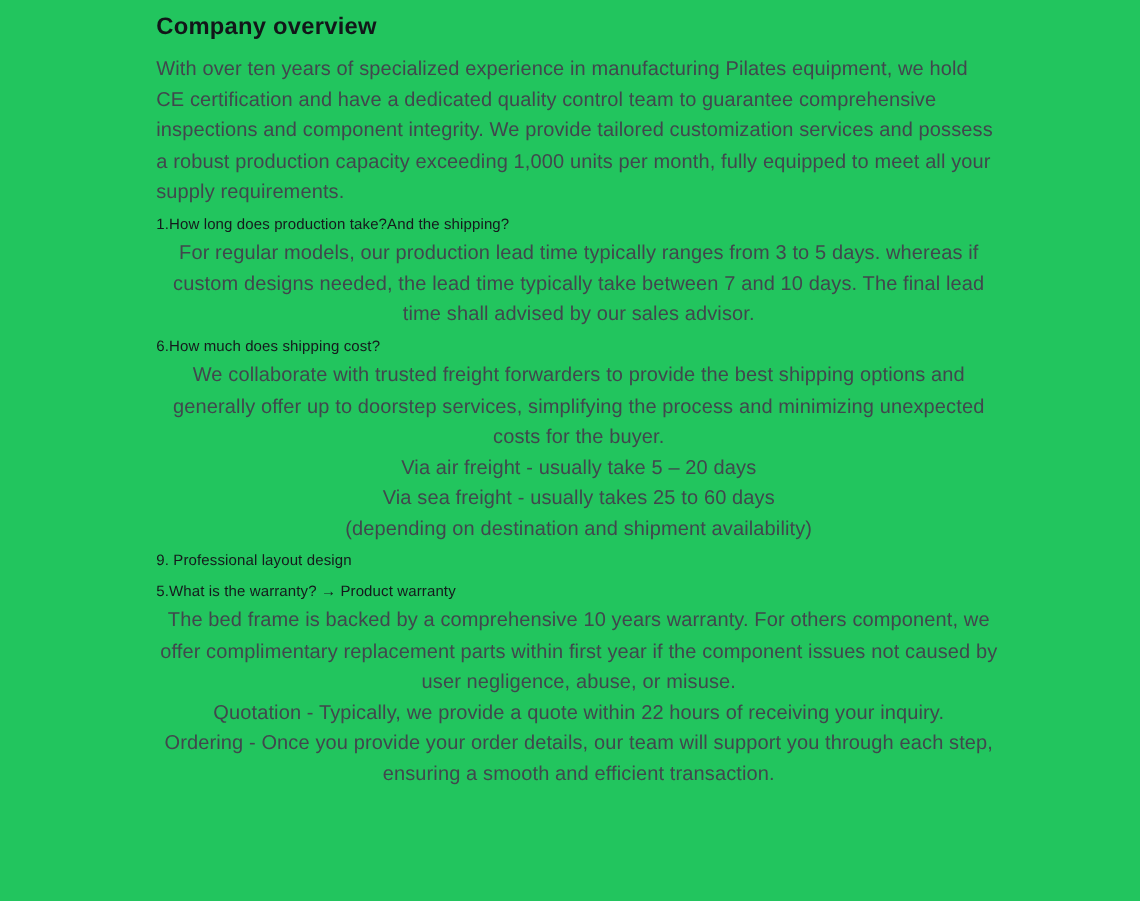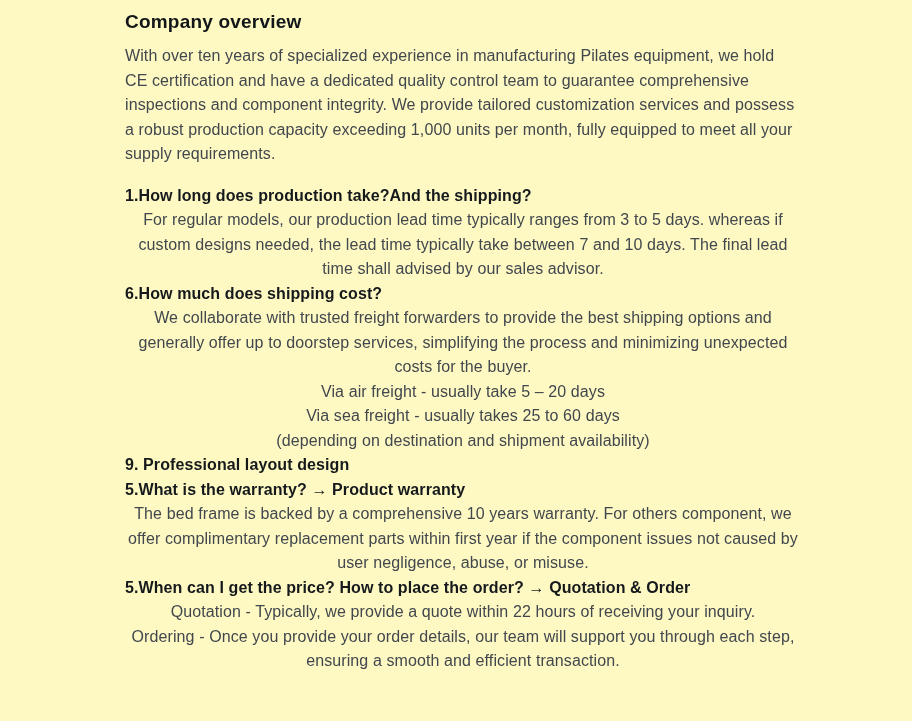--- a/index.html
+++ b/index.html
@@ -3,21 +3,21 @@
 <meta charset="utf-8">
 <style>
   * { margin: 0; padding: 0; box-sizing: border-box; }
   html, body {
     background: #ffffff;
     font-family: "Liberation Sans", sans-serif;
   }
   .viewport {
     width: 912px;
     height: 721px;
-    background: #fef9c3;
+    background: #22c55e;
     overflow: hidden;
     position: relative;
   }
   .content {
     position: absolute;
     top: 10px;
     left: 125px;
     width: 676px;
     color: #41474d;
     font-size: 16px;
@@ -26,26 +26,25 @@
   }
   .page-title {
     font-size: 19px;
     line-height: 24px;
     font-weight: 700;
     color: #121619;
     margin-bottom: 10px;
     letter-spacing: 0.2px;
   }
   .intro {
-    margin-bottom: 17px;
   }
   .faq-question {
-    font-size: 16px;
+    font-size: 12px;
     line-height: 24.5px;
-    font-weight: 700;
+    font-weight: 400;
     color: #15191c;
   }
   .faq-answer {
     white-space: pre-line;
     text-align: center;
   }
 </style>
 </head>
 <body>
 
@@ -72,19 +71,18 @@
     <section>
       <h3 class="faq-question">9. Professional layout design</h3>
     </section>
 
     <section>
       <h3 class="faq-question">5.What is the warranty? → Product warranty</h3>
       <p class="faq-answer">The bed frame is backed by a comprehensive 10 years warranty. For others component, we offer complimentary replacement parts within first year if the component issues not caused by user negligence, abuse, or misuse.</p>
     </section>
 
     <section>
-      <h3 class="faq-question">5.When can I get the price? How to place the order? → Quotation &amp; Order</h3>
       <p class="faq-answer">Quotation - Typically, we provide a quote within 22 hours of receiving your inquiry.
 Ordering - Once you provide your order details, our team will support you through each step, ensuring a smooth and efficient transaction.</p>
     </section>
 
   </div>
 </div>
 
 </body></html>

